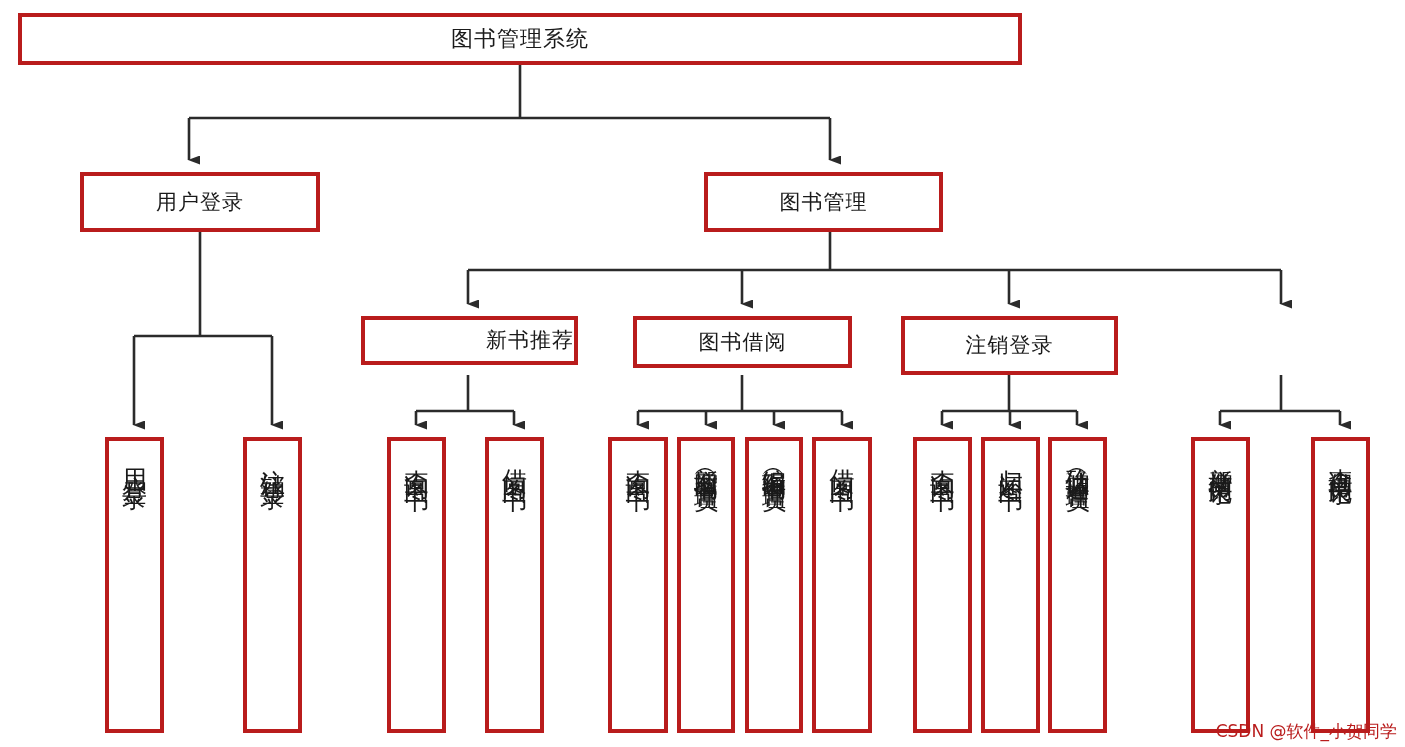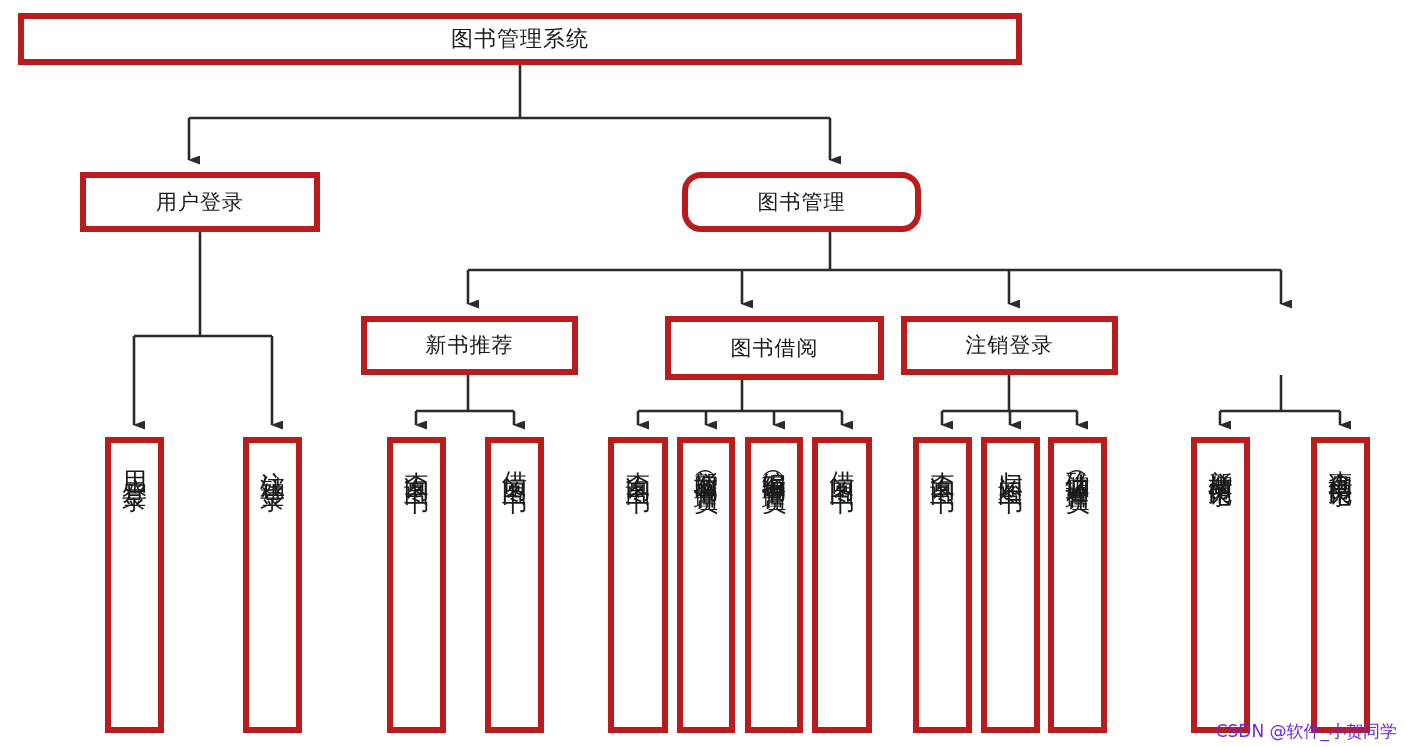--- a/index.html
+++ b/index.html
@@ -10,21 +10,21 @@
     font-family:"DejaVu Sans","Liberation Sans",sans-serif;
     overflow:hidden;
   }
   #canvas{position:relative;width:1405px;height:747px;}
   svg#edges{position:absolute;left:0;top:0;width:1405px;height:747px;}
 
   .node{
     position:absolute;
     box-sizing:border-box;
     background:#ffffff;
-    border:6px solid #b91c1c;
+    border:4px solid #b91c1c;
     display:flex;
     align-items:center;
     justify-content:center;
     color:#1a1a1a;
   }
   .node .lbl{
     display:block;
     text-align:center;
     line-height:1.18;
     white-space:nowrap;
@@ -41,21 +41,21 @@
     letter-spacing:6px;
     line-height:1;
     white-space:normal;
   }
   .node.v.small .lbl{font-size:24px;letter-spacing:3px;}
 
   #watermark{
     position:absolute;
     right:8px;bottom:4px;
     font-size:17px;
-    color:#6d28d9;
+    color:#b91c1c;
     white-space:nowrap;
     pointer-events:none;
   }
 </style>
 </head>
 <body>
 
 <div id="canvas">
 
   <svg id="edges" viewBox="0 0 1405 747" xmlns="http://www.w3.org/2000/svg">
@@ -109,29 +109,29 @@
   </svg>
 
   <div class="node root" style="left:18px;top:13px;width:1004px;height:52px;">
     <span class="lbl">图书管理系统</span>
   </div>
 
   <div class="node h" style="left:80px;top:172px;width:240px;height:60px;">
     <span class="lbl">用户登录</span>
   </div>
 
-  <div class="node h" style="left:682px;top:172px;width:239px;height:60px;border-radius:19px;">
+  <div class="node h" style="left:704px;top:172px;width:239px;height:60px;">
     <span class="lbl">图书管理</span>
   </div>
 
-  <div class="node h" style="left:361px;top:316px;width:217px;height:59px;">
+  <div class="node h" style="left:361px;top:316px;width:217px;height:49px;justify-content:flex-end;">
     <span class="lbl">新书推荐</span>
   </div>
 
-  <div class="node h" style="left:633px;top:316px;width:219px;height:64px;margin-left:32px;">
+  <div class="node h" style="left:633px;top:316px;width:219px;height:52px;">
     <span class="lbl">图书借阅</span>
   </div>
 
   <div class="node h" style="left:901px;top:316px;width:217px;height:59px;">
     <span class="lbl">注销登录</span>
   </div>
 
 
   <div class="node v" style="left:105px;top:437px;width:59px;height:296px;">
     <span class="lbl">用户登录</span>

